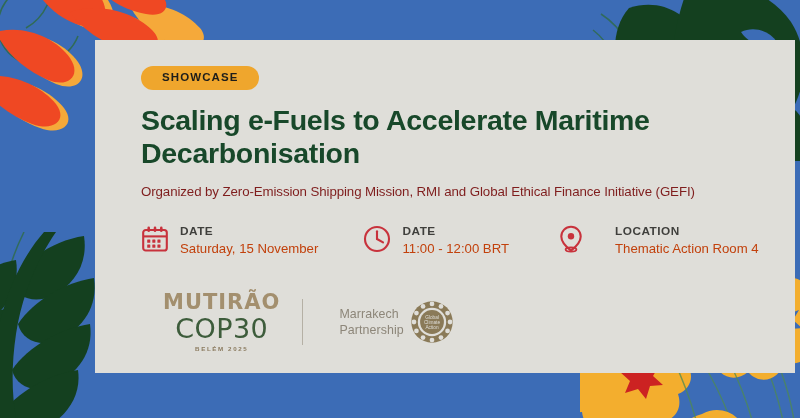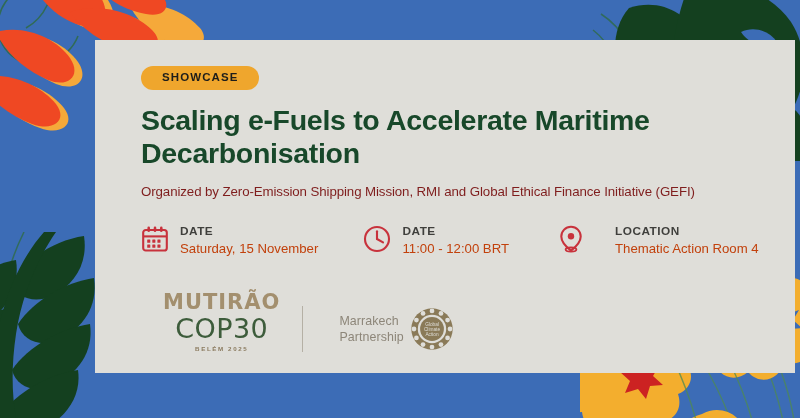--- a/index.html
+++ b/index.html
@@ -101,21 +101,21 @@
     line-height: 1.35;
     margin-top: 2px;
     white-space: nowrap;
   }
 
   
   #logo-row {
     position: absolute;
     left: 68px; top: 252px;
     display: flex;
-    align-items: flex-end;
+    align-items: center;
     gap: 22px;
   }
   #cop-logo { text-align: center; line-height: 1; }
   #cop-mutirao {
     font-size: 21px;
     font-weight: bold;
     letter-spacing: 1.0px;
     color: #a38f6e;
     font-family: "DejaVu Sans", sans-serif;
   }

